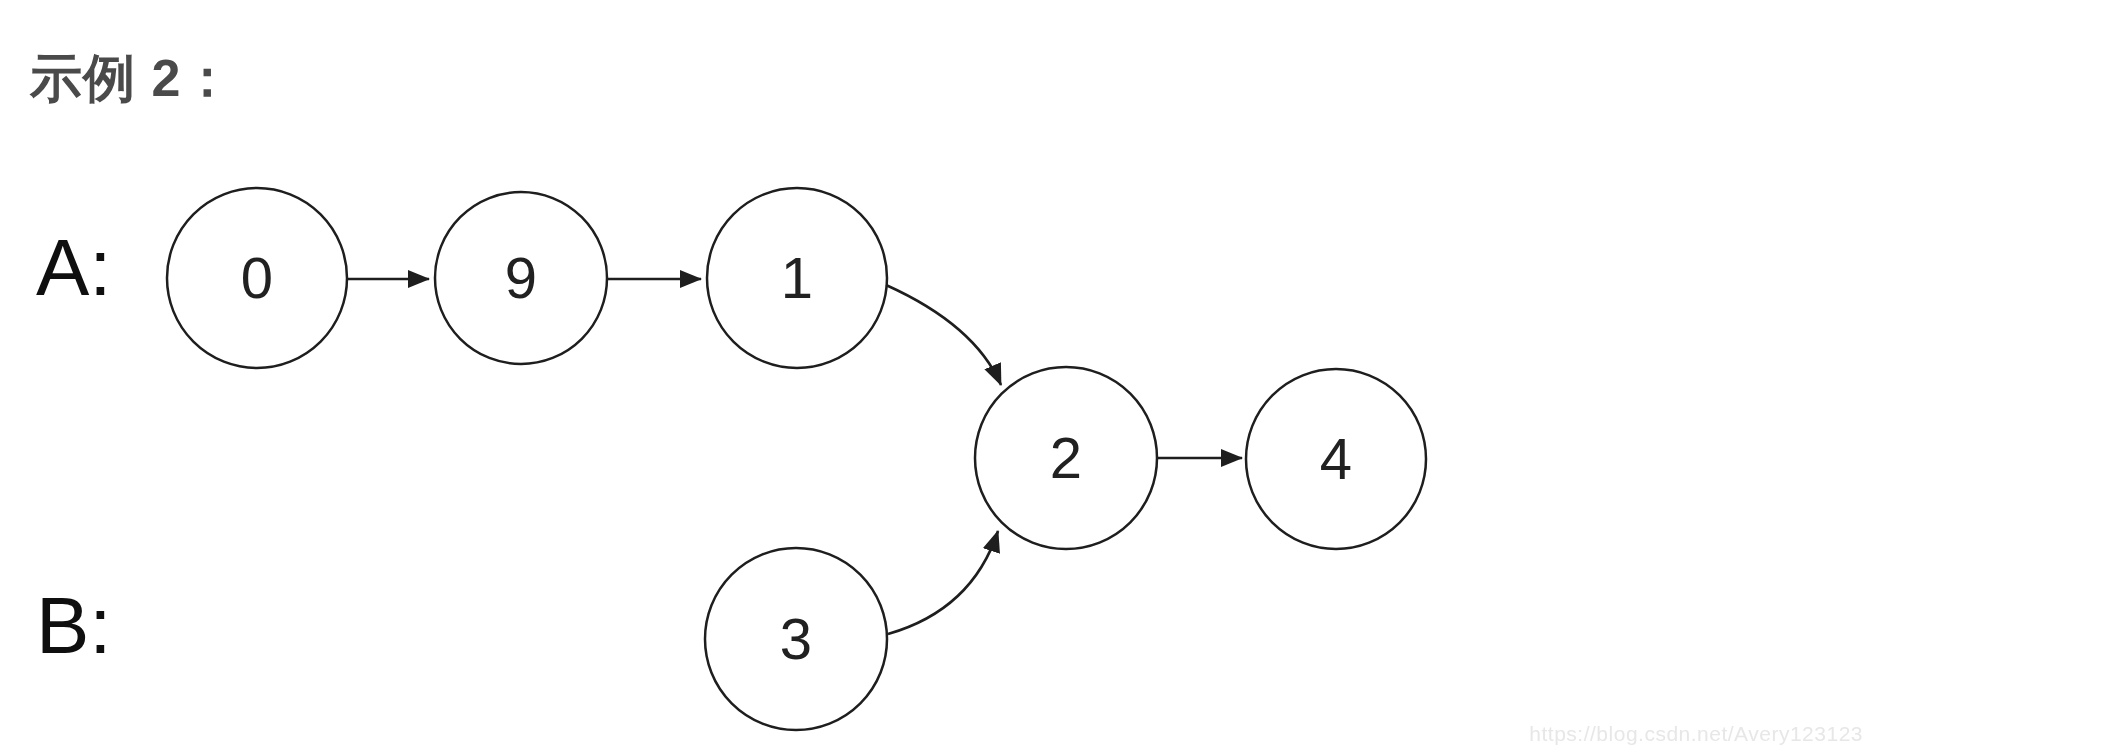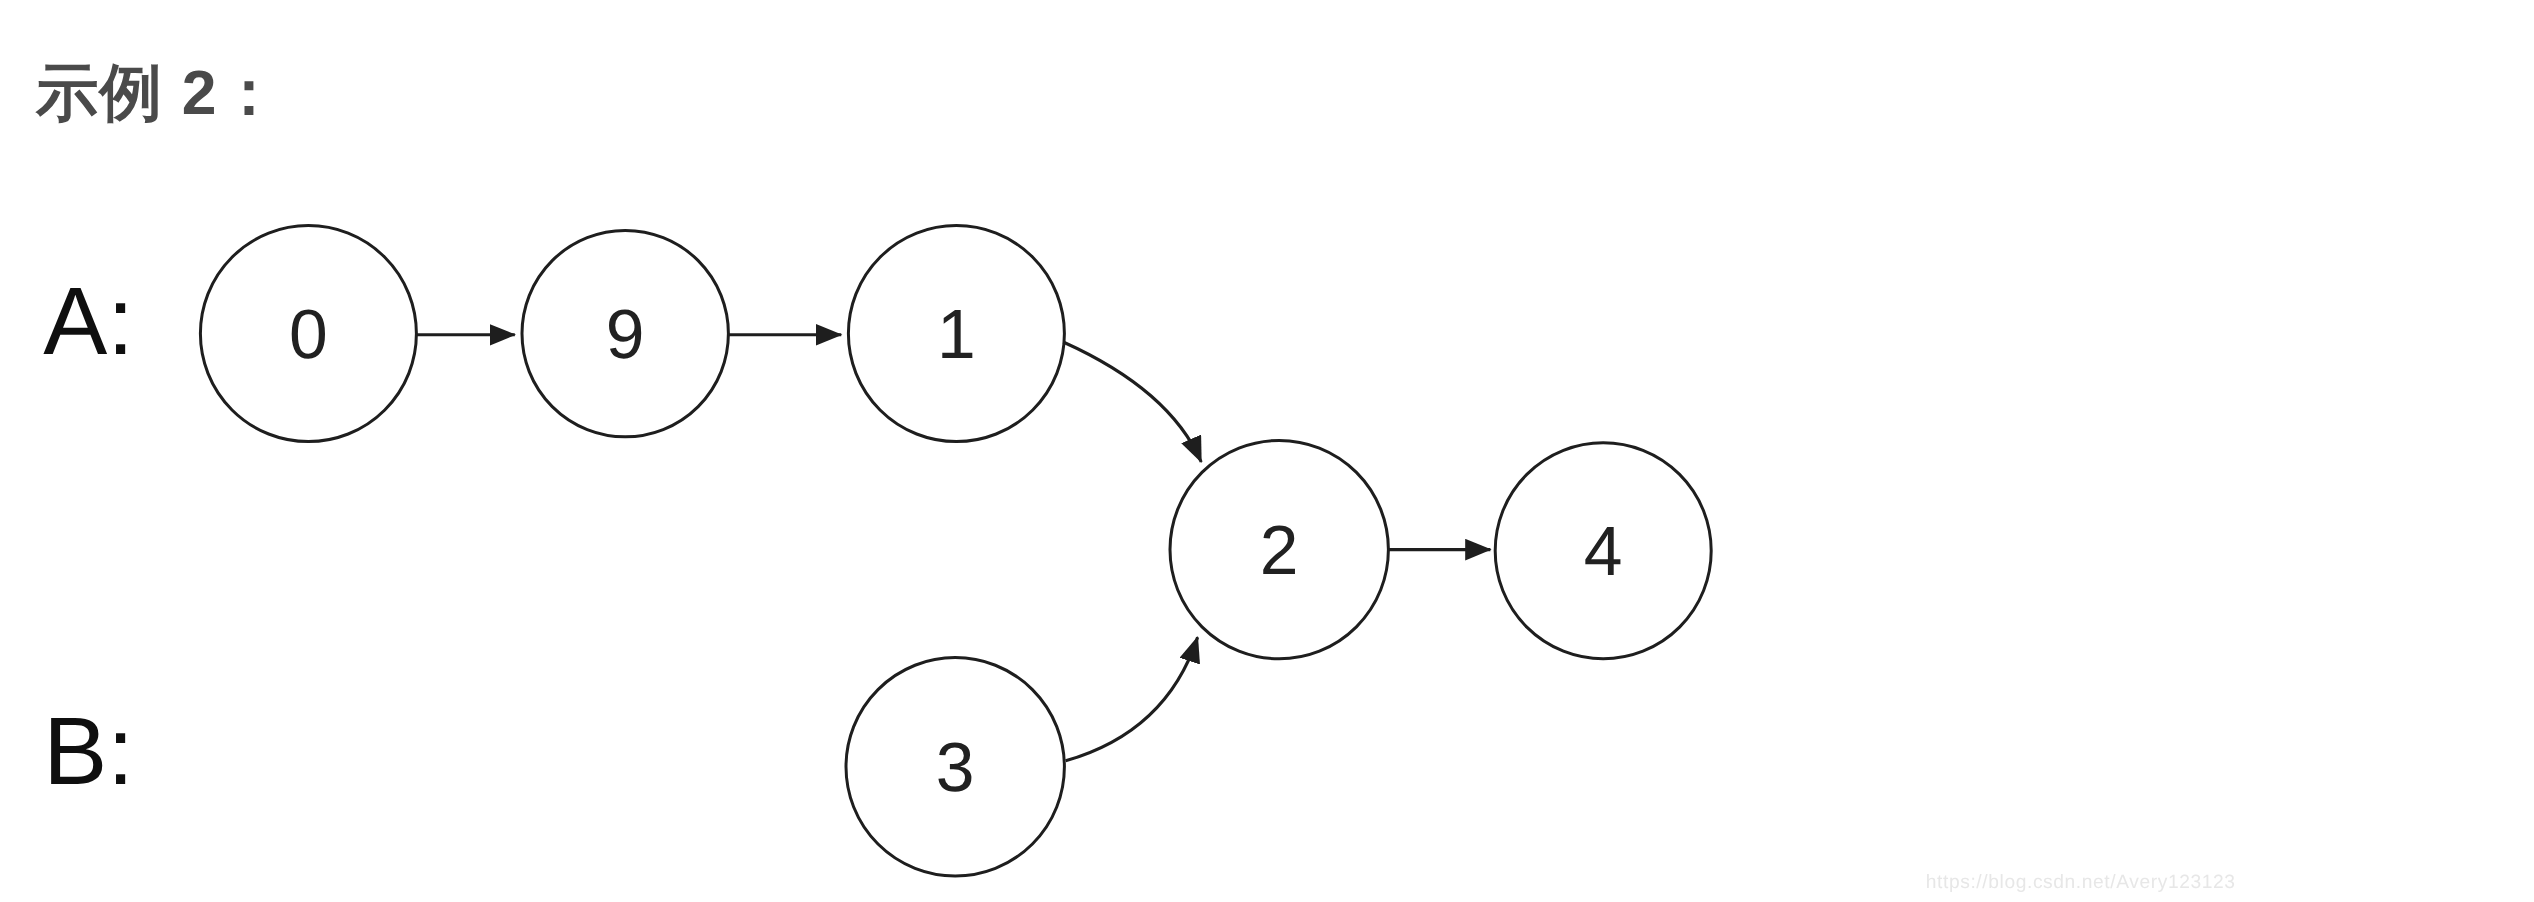--- a/index.html
+++ b/index.html
@@ -69,21 +69,21 @@
     fill: var(--node_text);
     font-family: "Liberation Sans", "DejaVu Sans", sans-serif;
     font-size: 58px;
     text-anchor: middle;
   }
 
   .watermark {
     position: absolute;
     right: 9px;
     bottom: 8px;
-    font-size: 16px;
+    font-size: 21px;
     line-height: 1;
     color: var(--watermark);
     letter-spacing: 0.5px;
     white-space: nowrap;
   }
 </style>
 </head>
 <body>
 
 <div class="canvas">

